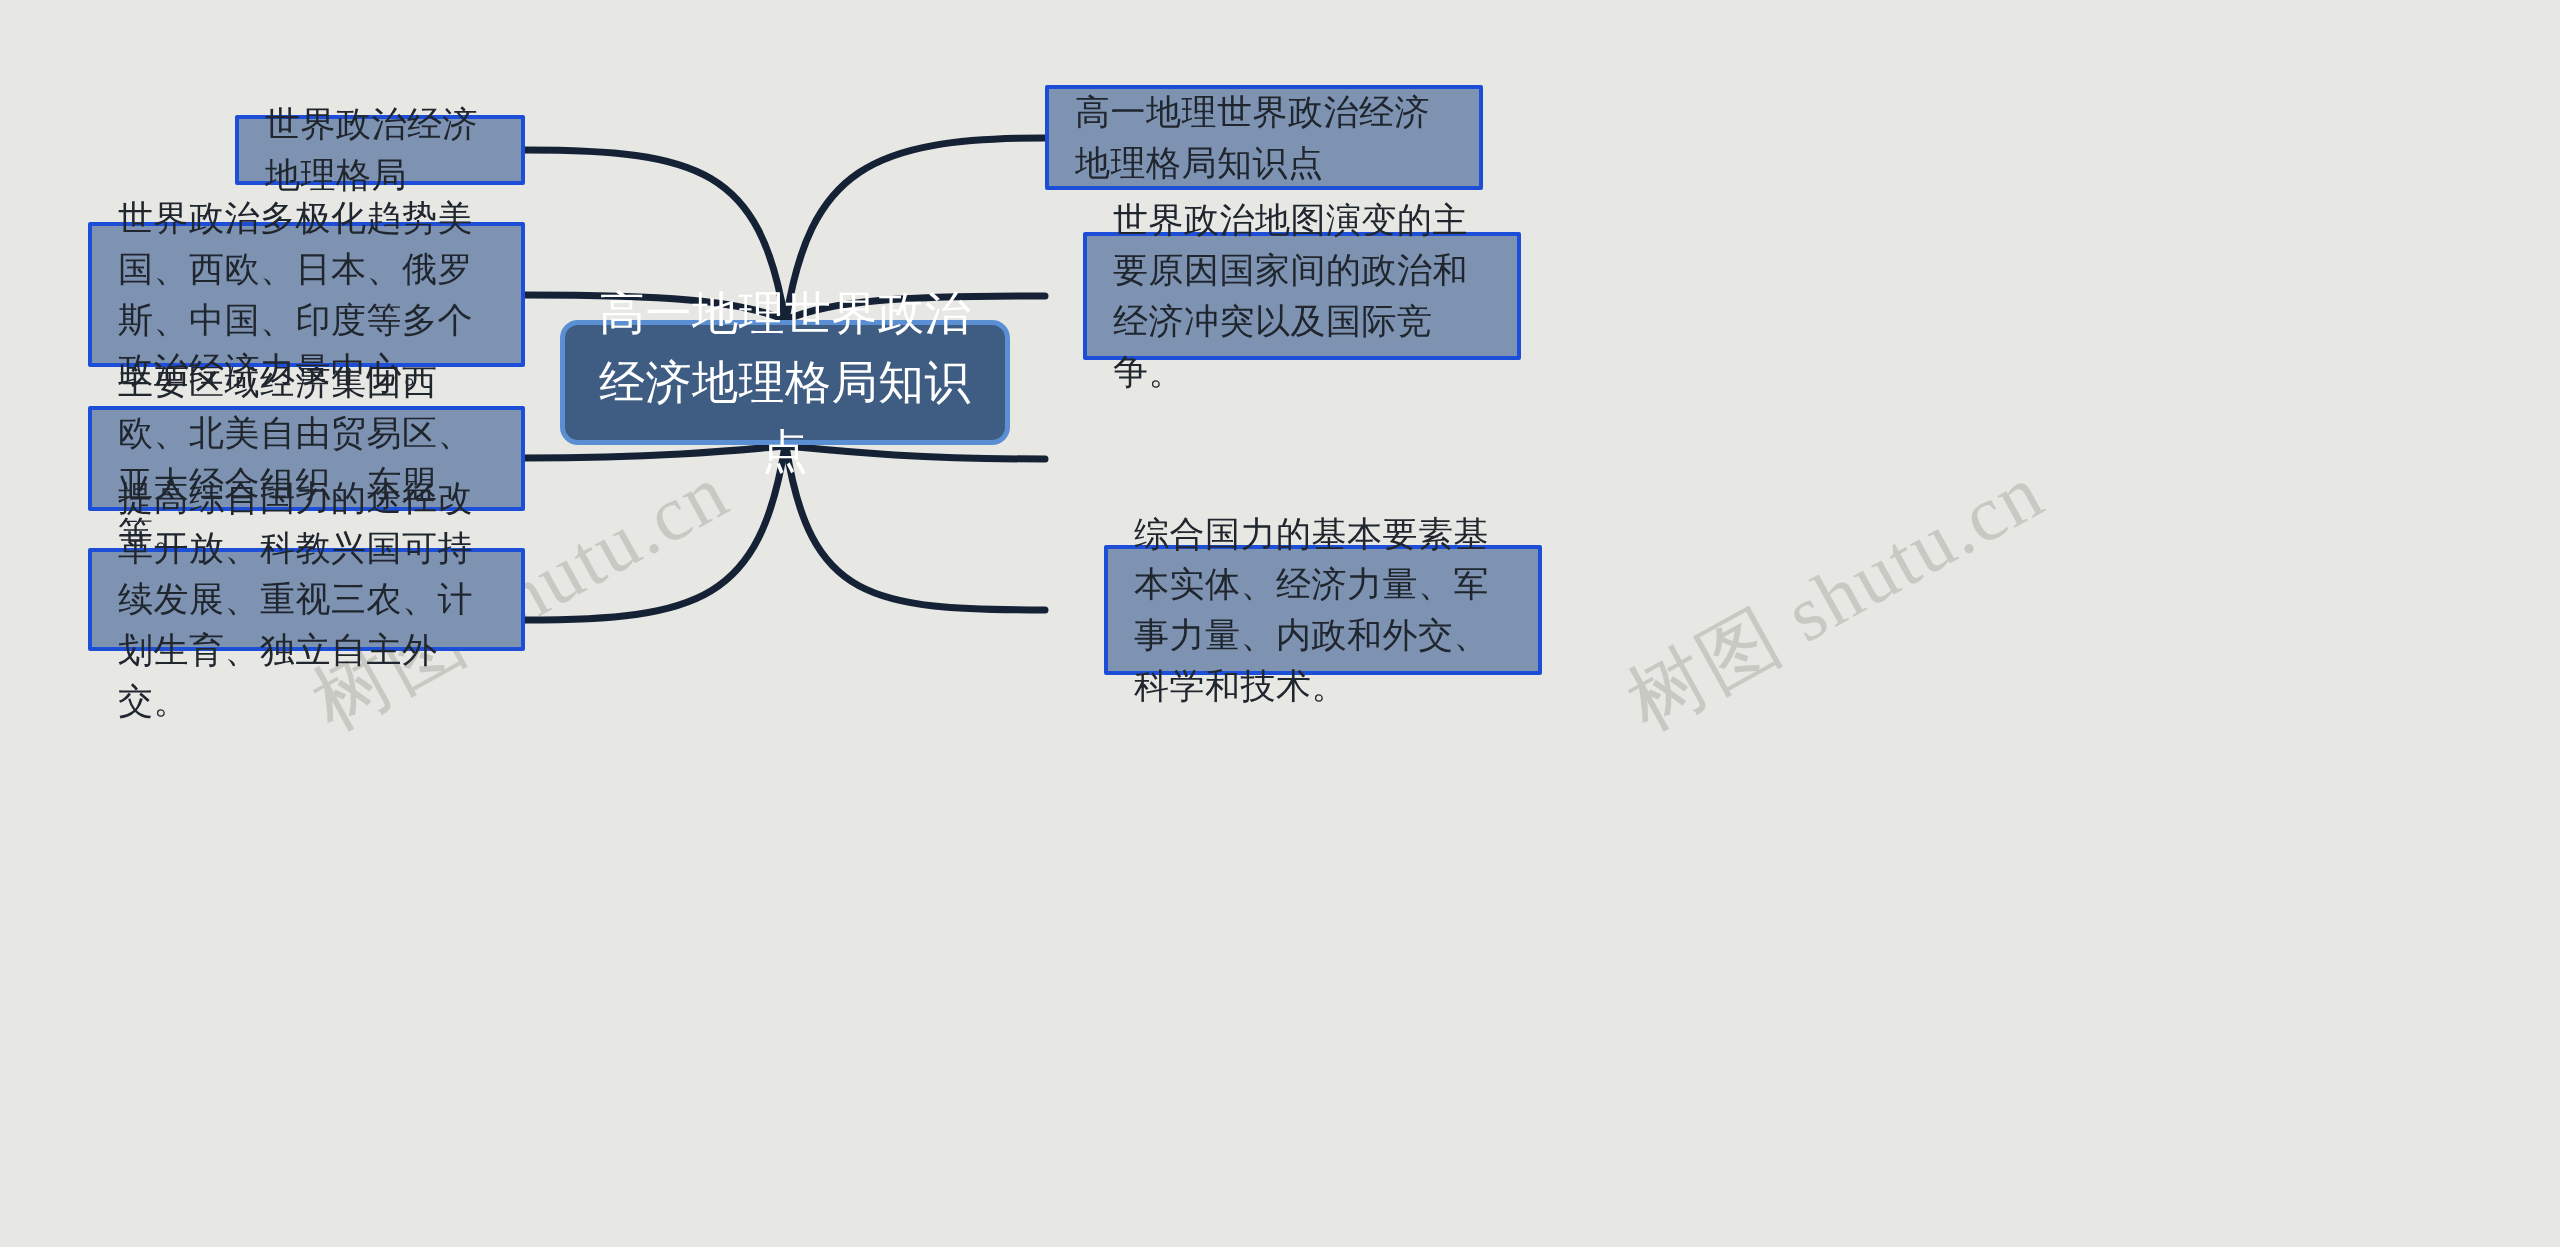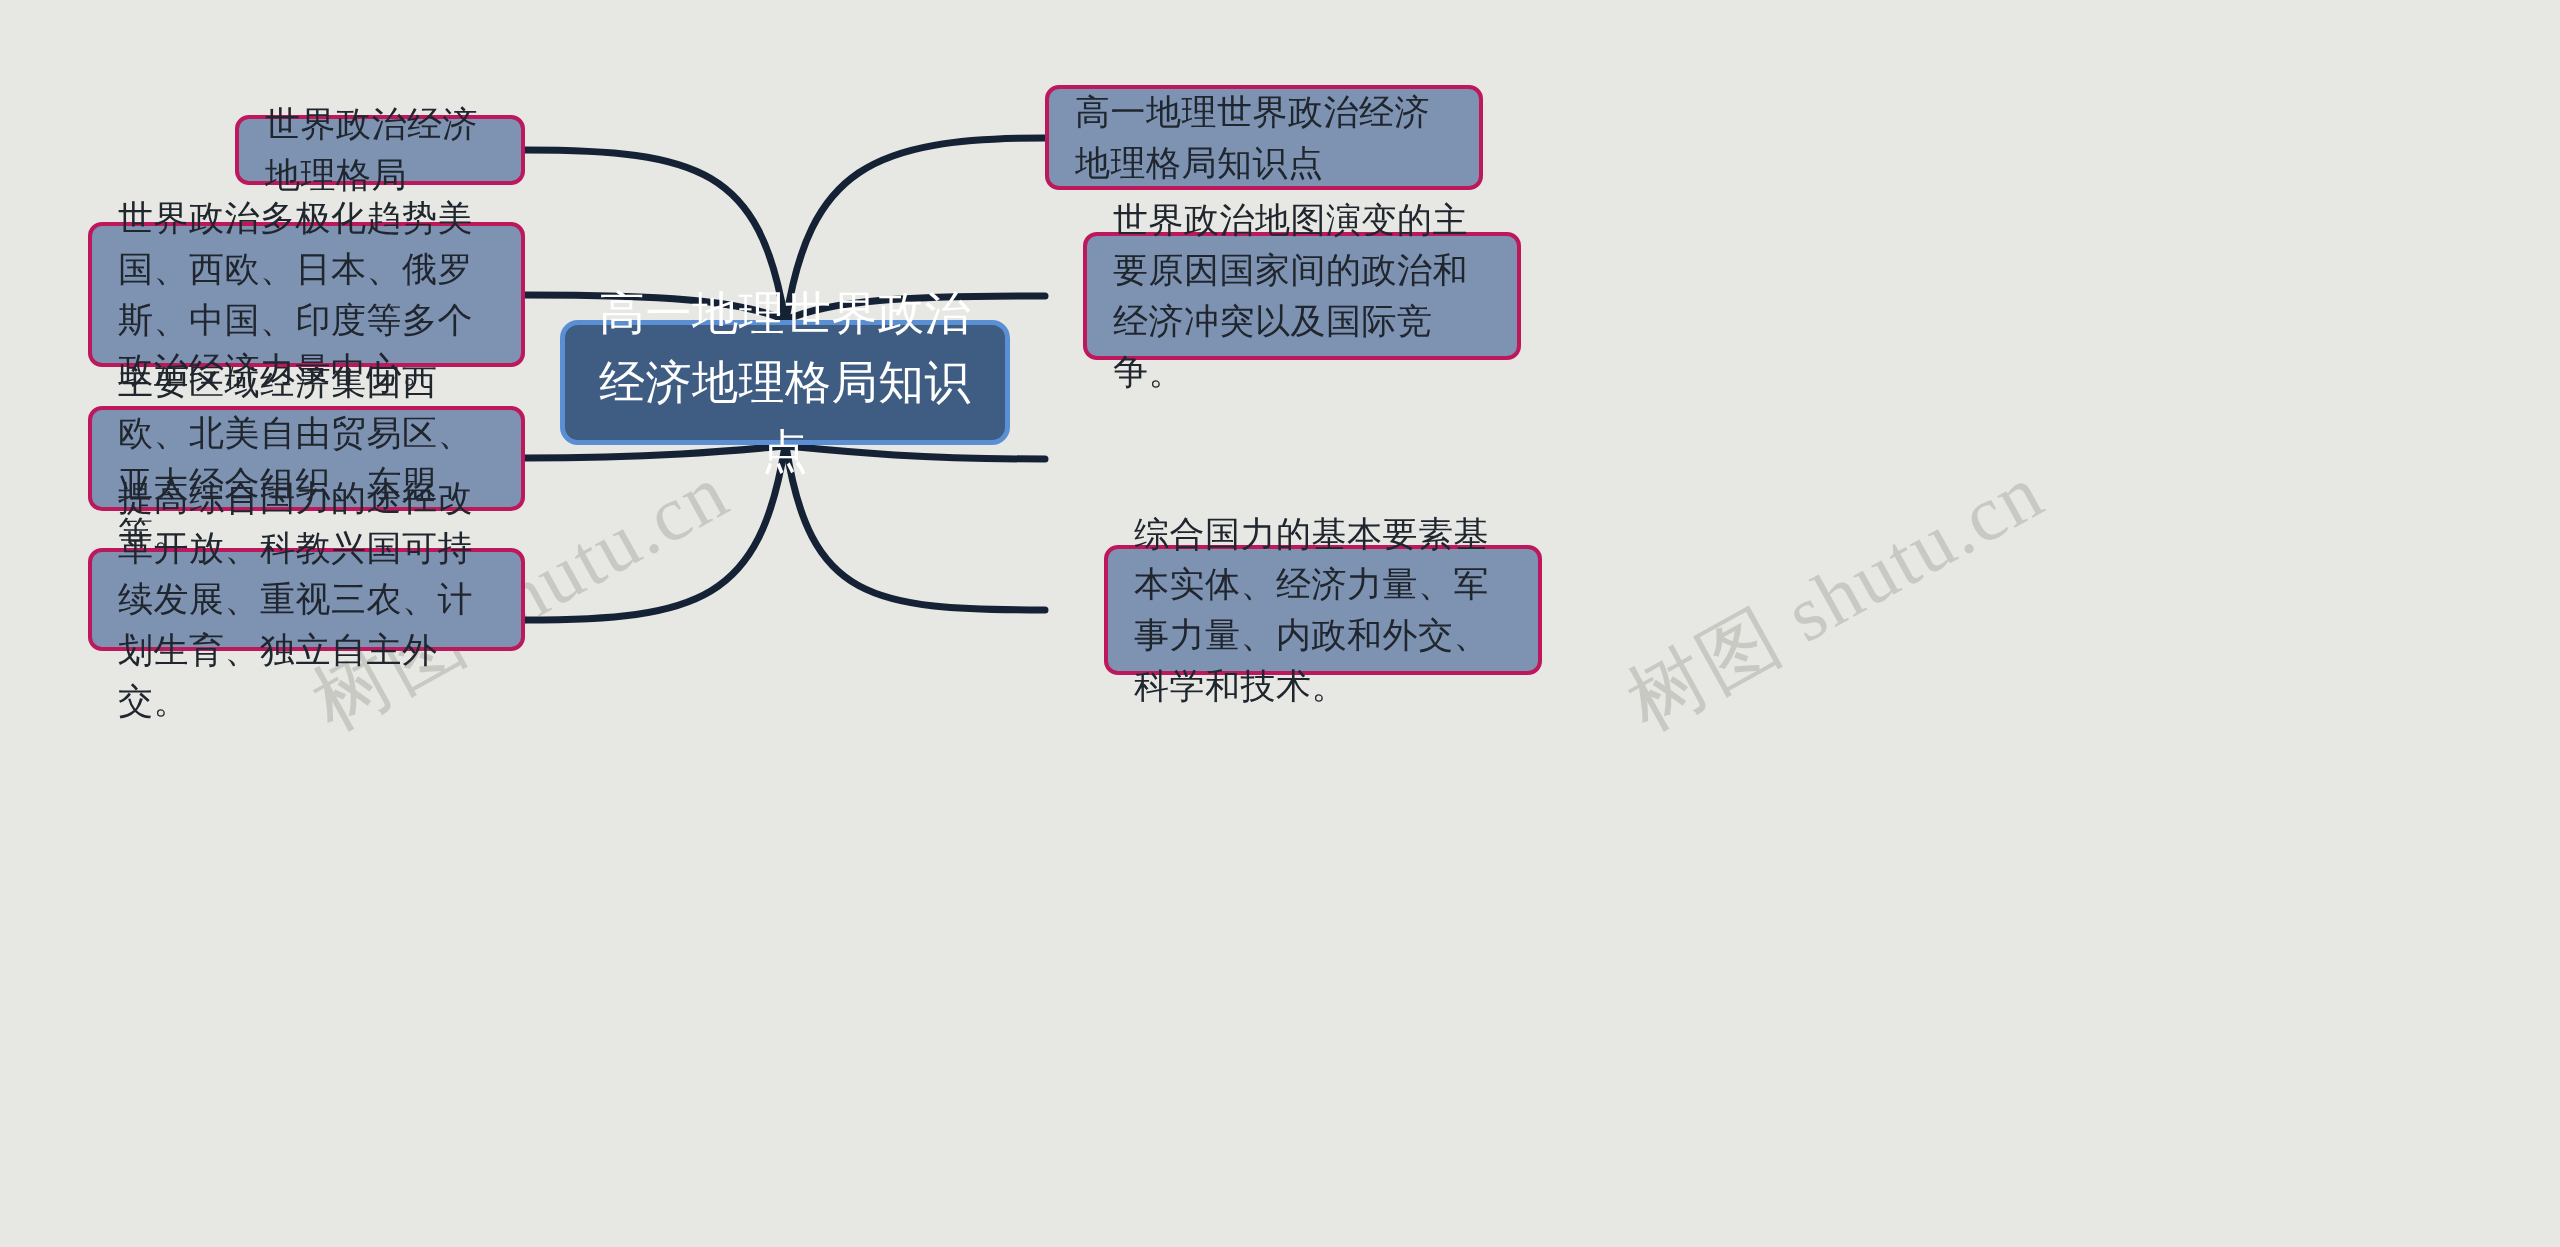--- a/index.html
+++ b/index.html
@@ -45,22 +45,22 @@
     stroke: #152235;
     stroke-width: 7;
     stroke-linecap: round;
   }
 
   
   .node {
     position: absolute;
     box-sizing: border-box;
     background: #7e92b2;
-    border: 4px solid #be185d;
-    border-radius: 14px;
+    border: 4px solid #1d4ed8;
+    border-radius: 2px;
     color: #20262e;
     font-size: 35px;
     line-height: 1.45;
     padding: 22px 26px;
     display: flex;
     align-items: center;
     letter-spacing: 0.5px;
   }
   .node-text {
     width: 100%;

